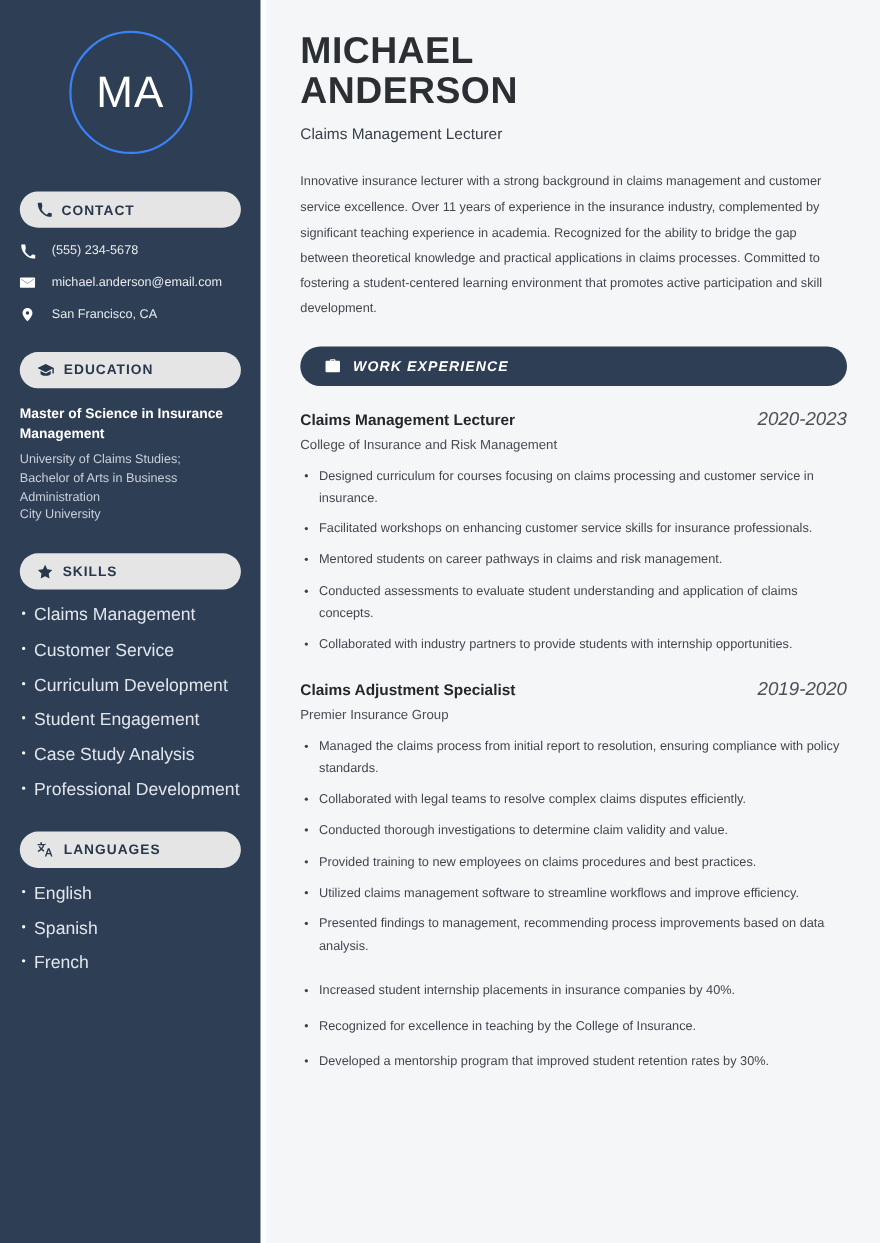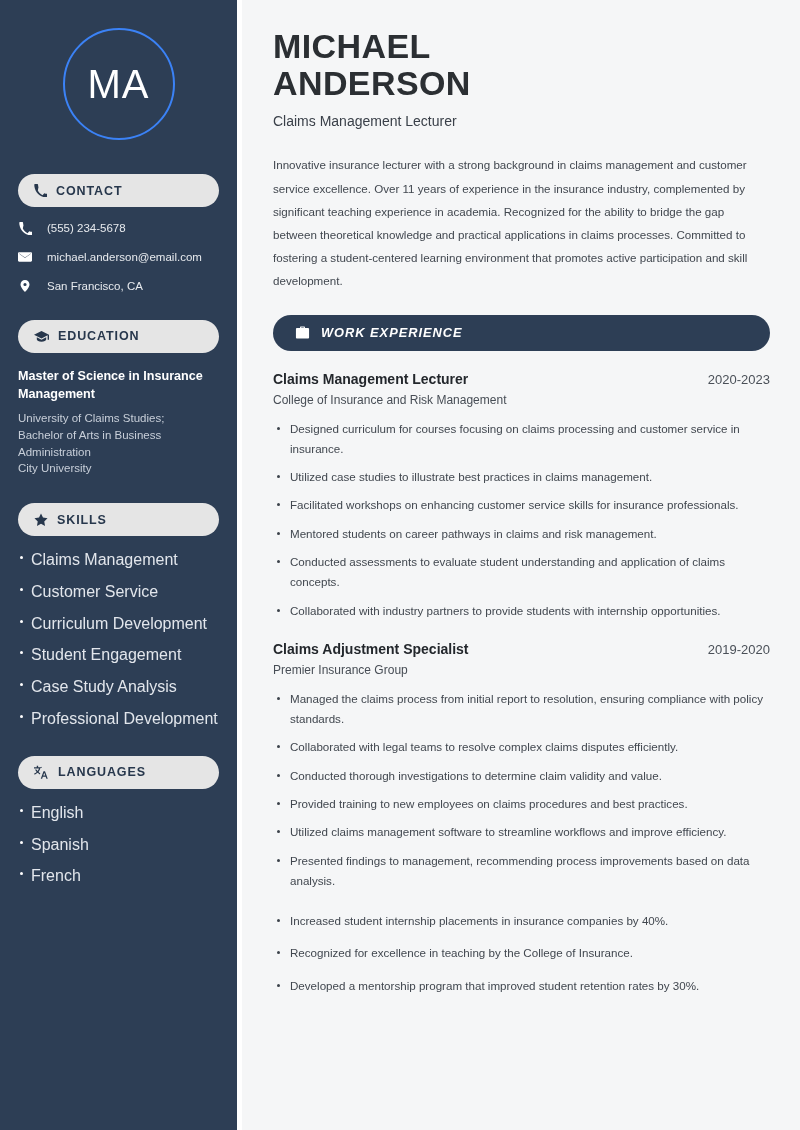--- a/index.html
+++ b/index.html
@@ -173,23 +173,24 @@
     justify-content: space-between;
     align-items: baseline;
     margin-bottom: 6px;
   }
   .job-title {
     font-size: 14px;
     font-weight: bold;
     color: #23272c;
   }
   .job-date {
-    font-size: 13px;
+    font-size: 17px;
     color: #4a5058;
     white-space: nowrap;
+    font-style: italic;
   }
   .job-company {
     font-size: 12px;
     color: #474d55;
     margin-bottom: 12px;
   }
 
   .bullets { list-style: none; }
   .bullets li {
     position: relative;
@@ -332,21 +333,20 @@
     </div>
 
     <div class="job">
       <div class="job-head">
         <span class="job-title">Claims Management Lecturer</span>
         <span class="job-date">2020-2023</span>
       </div>
       <div class="job-company">College of Insurance and Risk Management</div>
       <ul class="bullets">
         <li>Designed curriculum for courses focusing on claims processing and customer service in insurance.</li>
-        <li>Utilized case studies to illustrate best practices in claims management.</li>
         <li>Facilitated workshops on enhancing customer service skills for insurance professionals.</li>
         <li>Mentored students on career pathways in claims and risk management.</li>
         <li>Conducted assessments to evaluate student understanding and application of claims concepts.</li>
         <li>Collaborated with industry partners to provide students with internship opportunities.</li>
       </ul>
     </div>
 
     <div class="job">
       <div class="job-head">
         <span class="job-title">Claims Adjustment Specialist</span>

